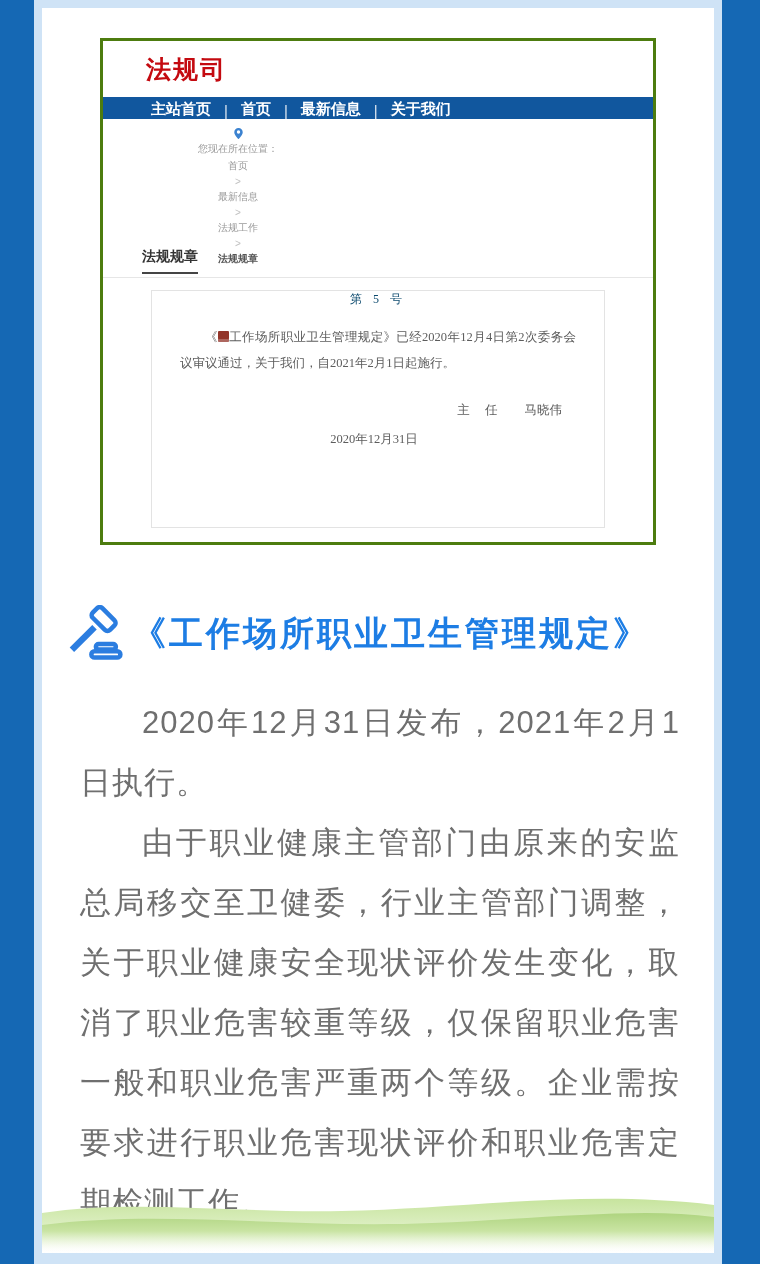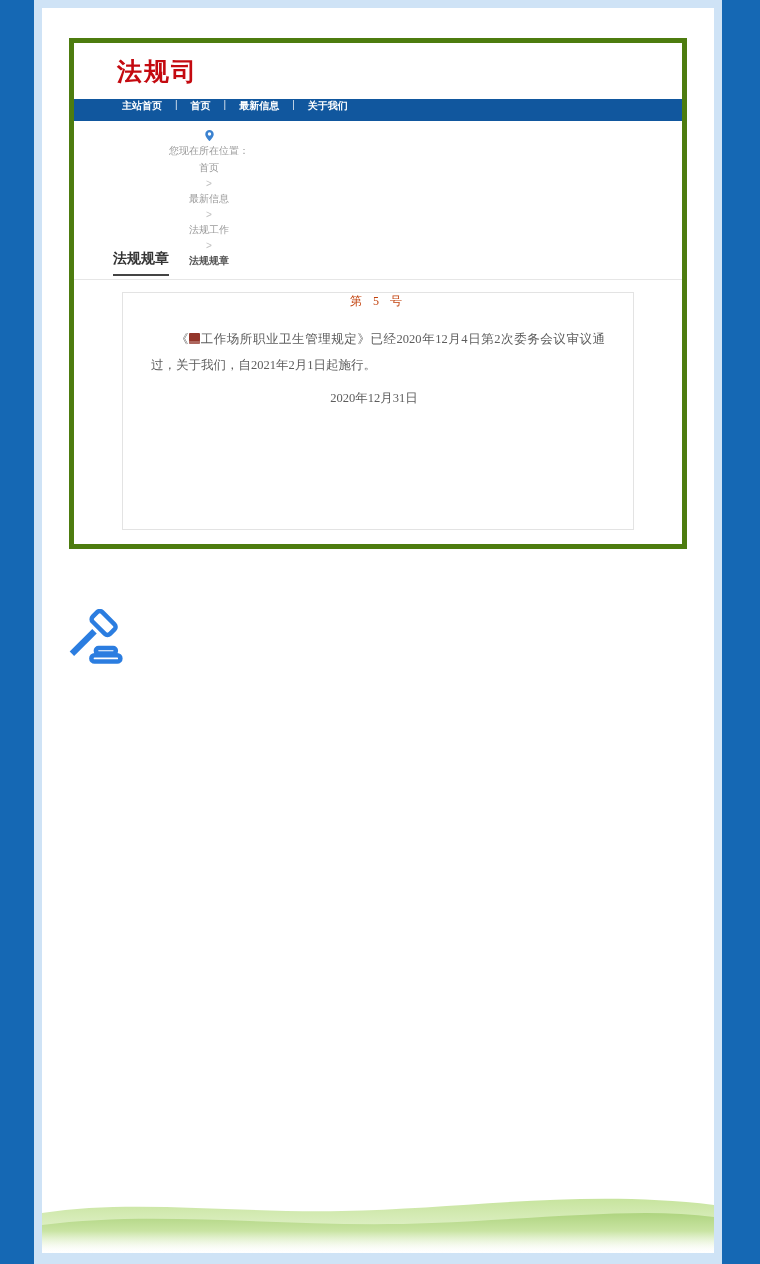--- a/index.html
+++ b/index.html
@@ -8,28 +8,28 @@
     background:#1568b4;
     font-family:"Liberation Sans","DejaVu Sans",sans-serif;
   }
   .card{
     position:absolute;left:34px;top:0;width:688px;height:1264px;
     box-sizing:border-box;background:#ffffff;
     border:8px solid #cfe3f6;border-bottom-width:11px;
   }
   
   .shot{
-    margin:30px auto 16px;width:618px;box-sizing:border-box;
-    border:5px solid #4d7c0f;background:#fff;
+    margin:30px auto 16px;width:556px;box-sizing:border-box;
+    border:3px solid #4d7c0f;background:#fff;
   }
   .shot-header{height:56px;display:flex;align-items:center;padding-left:43px;background:#fff;}
   .shot-logo{font-size:25px;font-weight:bold;color:#c40a10;letter-spacing:2px;}
   .shot-nav{
-    background:#11579e;color:#fff;font-size:10px;font-weight:bold;
-    display:flex;align-items:flex-start;height:22px;padding-left:48px;
+    background:#11579e;color:#fff;font-size:15px;font-weight:bold;
+    display:flex;align-items:flex-end;height:22px;padding-left:48px;
   }
   .shot-nav .nav-item{cursor:pointer;}
   .shot-nav .nav-sep{margin:0 13px;font-weight:normal;opacity:.85;}
   .crumb-row{
     display:flex;align-items:flex-end;
     padding:9px 10px 4px 39px;border-bottom:1px solid #e6e6e6;
   }
   .crumb-title{
     font-size:14px;font-weight:bold;color:#333;
     padding-bottom:6px;border-bottom:2px solid #444;margin-bottom:-1px;
@@ -54,21 +54,21 @@
   .tool-btn{
     width:15px;height:15px;box-sizing:border-box;border:1px solid #d3d3d3;
     background:#f6f6f6;color:#9a9a9a;font-size:9px;line-height:13px;
     text-align:center;border-radius:2px;cursor:pointer;
   }
   .serif{font-family:"Liberation Serif","DejaVu Serif",serif;}
   .decree-title{
     text-align:center;font-size:17px;color:#4a4a4a;
     margin:20px 0 12px;letter-spacing:1px;
   }
-  .decree-no{text-align:center;font-size:12px;color:#c2410c;letter-spacing:4px;margin-bottom:16px;}
+  .decree-no{text-align:center;font-size:12px;color:#0c4a6e;letter-spacing:4px;margin-bottom:16px;}
   .doc-para{
     font-size:12.5px;color:#5c5c5c;line-height:26px;
     text-align:justify;text-indent:2em;margin-top:8px;
   }
   .attach-icon{
     display:inline-block;width:11px;height:11px;vertical-align:-1px;
     background:#93352a;border-radius:1px;
     box-shadow:inset 0 -3px 0 rgba(255,255,255,.25);
   }
   .doc-sign{margin-top:26px;text-align:right;font-size:12.5px;color:#5c5c5c;padding-right:14px;}
@@ -121,35 +121,44 @@
           <span class="sep">&gt;</span>
           <span class="current">法规规章</span>
         </span>
     </div>
 
     <div class="docbox">
       <div class="decree-no serif">第 5 号</div>
       <div class="doc-para serif">
         <span>《</span><span class="attach-icon"></span><span>工作场所职业卫生管理规定》已经2020年12月4日第2次委务会议审议通过，关于我们，自2021年2月1日起施行。</span>
       </div>
+      <div class="doc-sign serif">
+        <span class="label">主 任</span>
+        <span class="name">马晓伟</span>
+      </div>
       <div class="doc-date serif">2020年12月31日</div>
     </div>
   </div>
 
   <div class="art-head">
     <svg class="gavel" viewBox="0 0 64 64">
       <g fill="none" stroke="#2b7de0" stroke-width="5" stroke-linecap="round" stroke-linejoin="round">
         <rect x="28" y="8" width="27" height="15" rx="4" transform="rotate(45 41.5 15.5)"></rect>
         <line x1="29" y1="27" x2="9" y2="47" stroke-width="7" stroke-linecap="square"></line>
         <rect x="33" y="43" width="22" height="6" rx="3"></rect>
         <rect x="28" y="51" width="32" height="7" rx="3.5"></rect>
       </g>
     </svg>
+    <div class="art-title">《工作场所职业卫生管理规定》</div>
   </div>
 
+  <div class="art-body">
+    <p>2020年12月31日发布，2021年2月1日执行。</p>
+    <p>由于职业健康主管部门由原来的安监总局移交至卫健委，行业主管部门调整，关于职业健康安全现状评价发生变化，取消了职业危害较重等级，仅保留职业危害一般和职业危害严重两个等级。企业需按要求进行职业危害现状评价和职业危害定期检测工作。</p>
+  </div>
 
   <div class="wave-wrap">
     <svg viewBox="0 0 672 70" preserveAspectRatio="none">
       <defs>
         <linearGradient id="gBack" x1="0" y1="0" x2="0" y2="1">
           <stop offset="0" stop-color="#c7e49e"></stop>
           <stop offset="0.55" stop-color="#dff0c6"></stop>
           <stop offset="1" stop-color="#ffffff" stop-opacity="0.1"></stop>
         </linearGradient>
         <linearGradient id="gFront" x1="0" y1="0" x2="0" y2="1">

